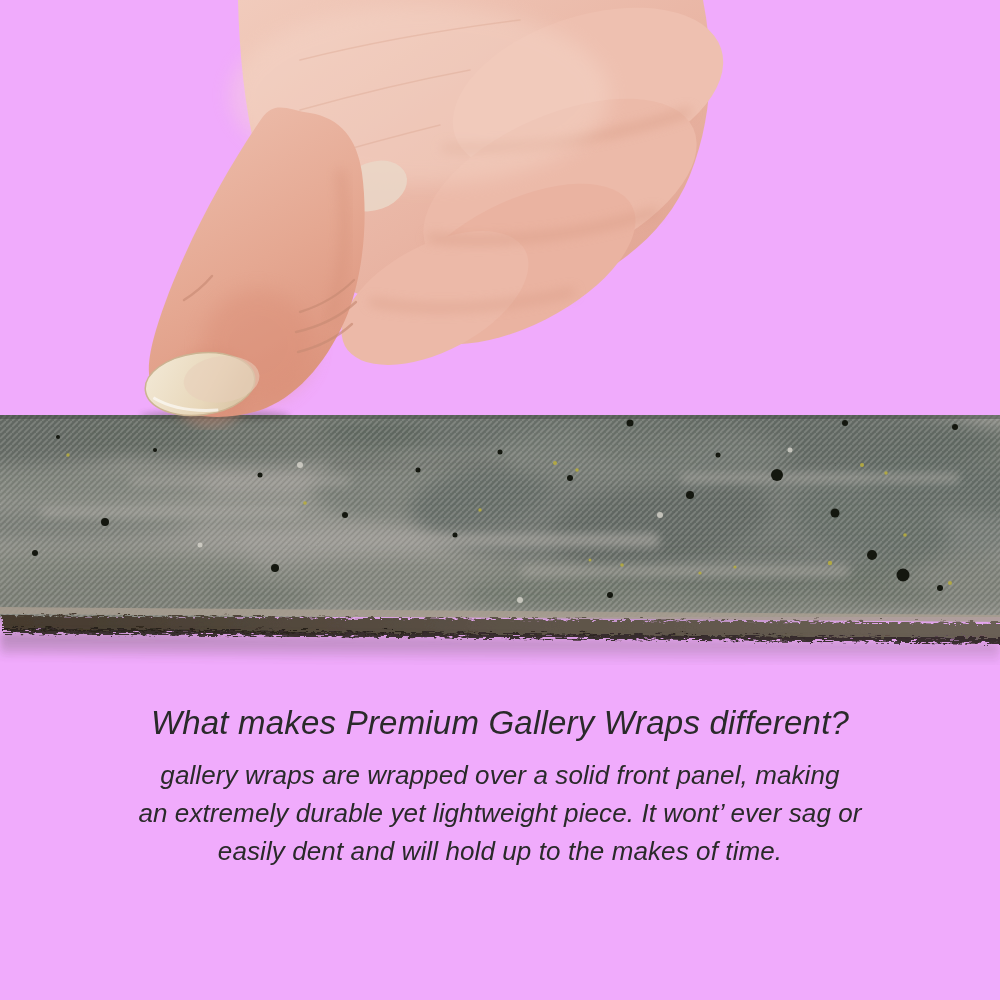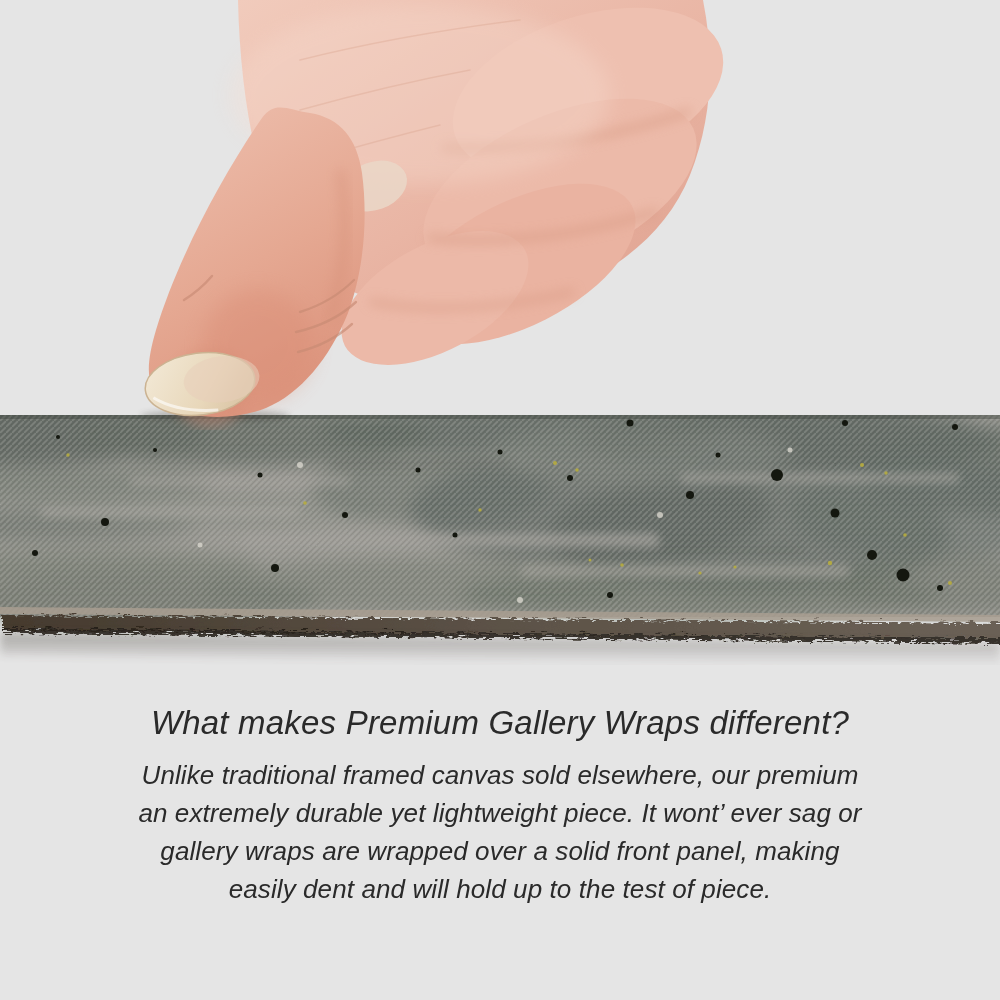--- a/index.html
+++ b/index.html
@@ -1,18 +1,18 @@
 <!DOCTYPE html>
 <html><head>
 <meta charset="utf-8">
 <style>
   html,body{margin:0;padding:0;}
   body{width:1000px;height:1000px;background:#ffffff;overflow:hidden;position:relative;
        font-family:"Liberation Sans", sans-serif;}
-  .stage{position:absolute;inset:0;width:1000px;height:1000px;background:#e5e5e5;}
+  .stage{position:absolute;inset:0;width:1000px;height:1000px;background:#f0abfc;}
   .photo-layer{position:absolute;left:0;display:block;}
   #canvas-strip{top:415px;}
   #hand{top:0;}
   .info{position:absolute;top:701px;left:0;width:1000px;text-align:center;
         font-style:italic;color:#2a2a2a;}
   .info .heading{font-size:33px;font-weight:500;letter-spacing:.2px;line-height:44px;margin:0 0 11px 0;}
   .info .line{font-size:26px;font-weight:400;letter-spacing:.1px;line-height:38px;}
 </style>
 </head>
 <body>
@@ -229,19 +229,18 @@
       <g transform="rotate(-7 200 384)">
         <ellipse cx="200" cy="384" rx="55" ry="31" fill="url(#nailG)" stroke="#cbb392" stroke-width="1.5"></ellipse>
         <ellipse cx="222" cy="382" rx="38" ry="23" fill="#e8cdb9" opacity="0.55"></ellipse>
         <path d="M152,392 Q175,410 215,412" fill="none" stroke="#ffffff" stroke-width="3" opacity="0.6"></path>
       </g>
     </g>
   </svg>
 
   <div class="info">
     <div class="heading">What makes Premium Gallery Wraps different?</div>
-    <div class="line">Unlike traditional framed canvas sold elsewhere, our premium</div>
+    <div class="line">gallery wraps are wrapped over a solid front panel, making</div>
     <div class="line">an extremely durable yet lightweight piece. It wont’ ever sag or</div>
-    <div class="line">gallery wraps are wrapped over a solid front panel, making</div>
-    <div class="line">easily dent and will hold up to the test of piece.</div>
+    <div class="line">easily dent and will hold up to the makes of time.</div>
   </div>
 
 </div>
 
 </body></html>

